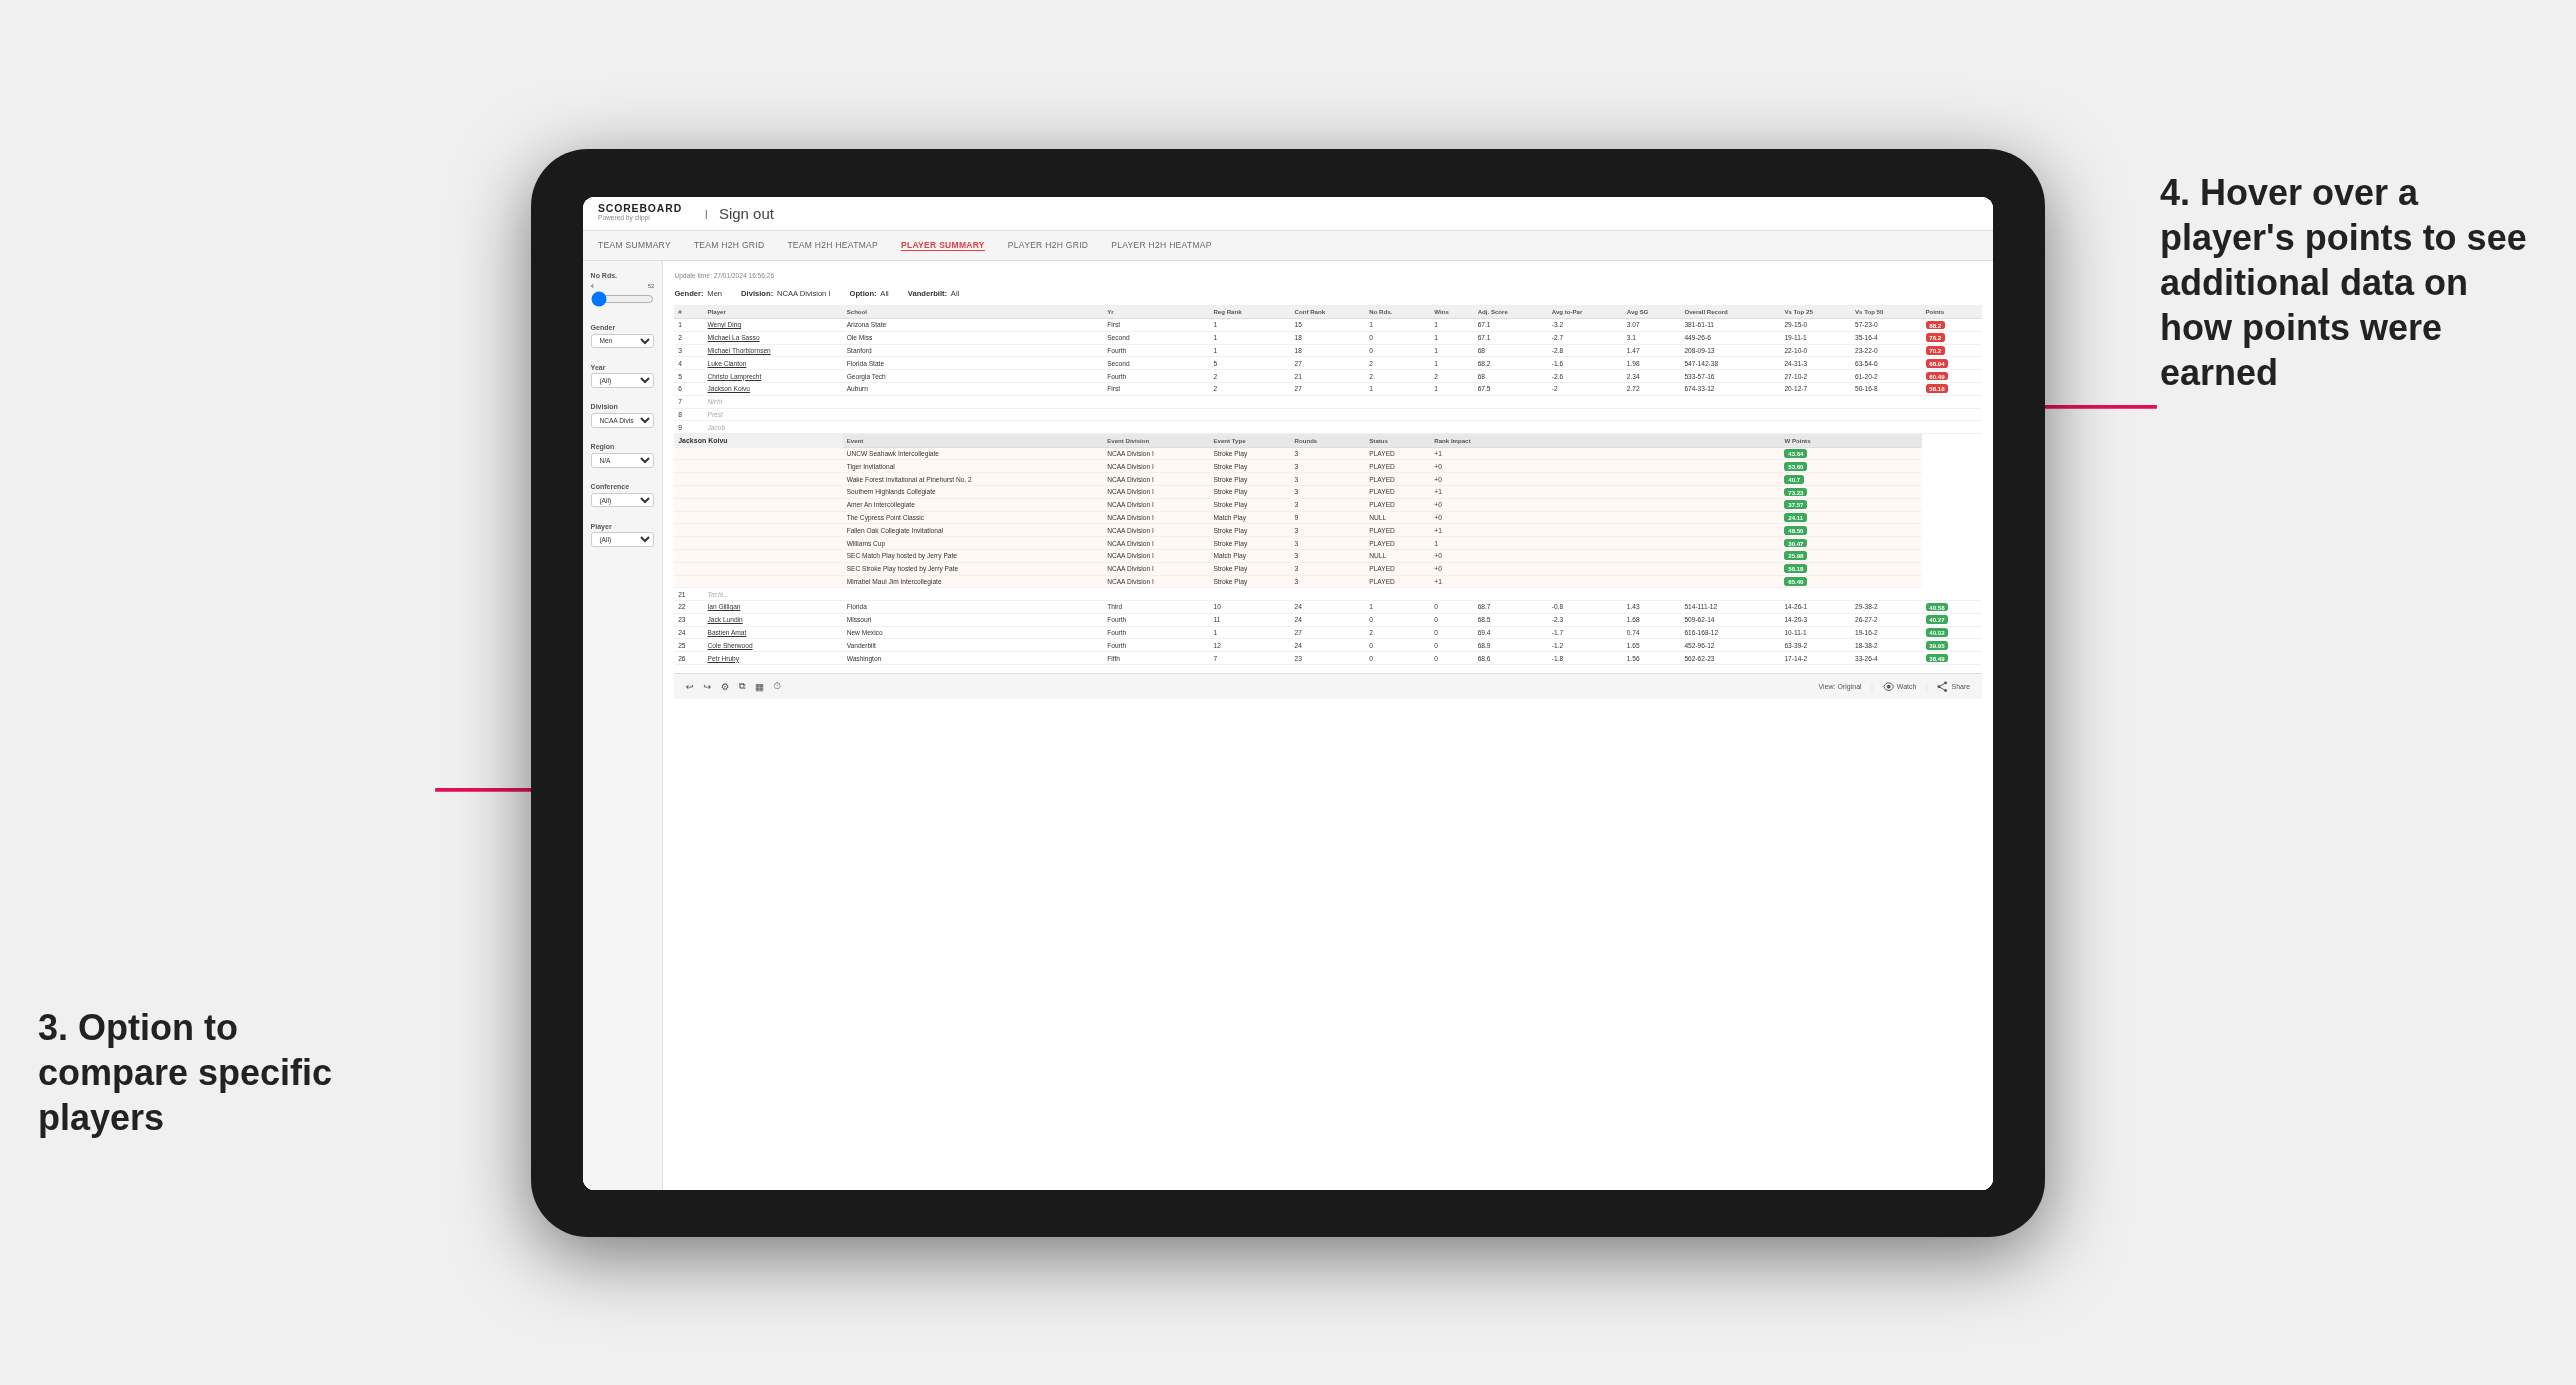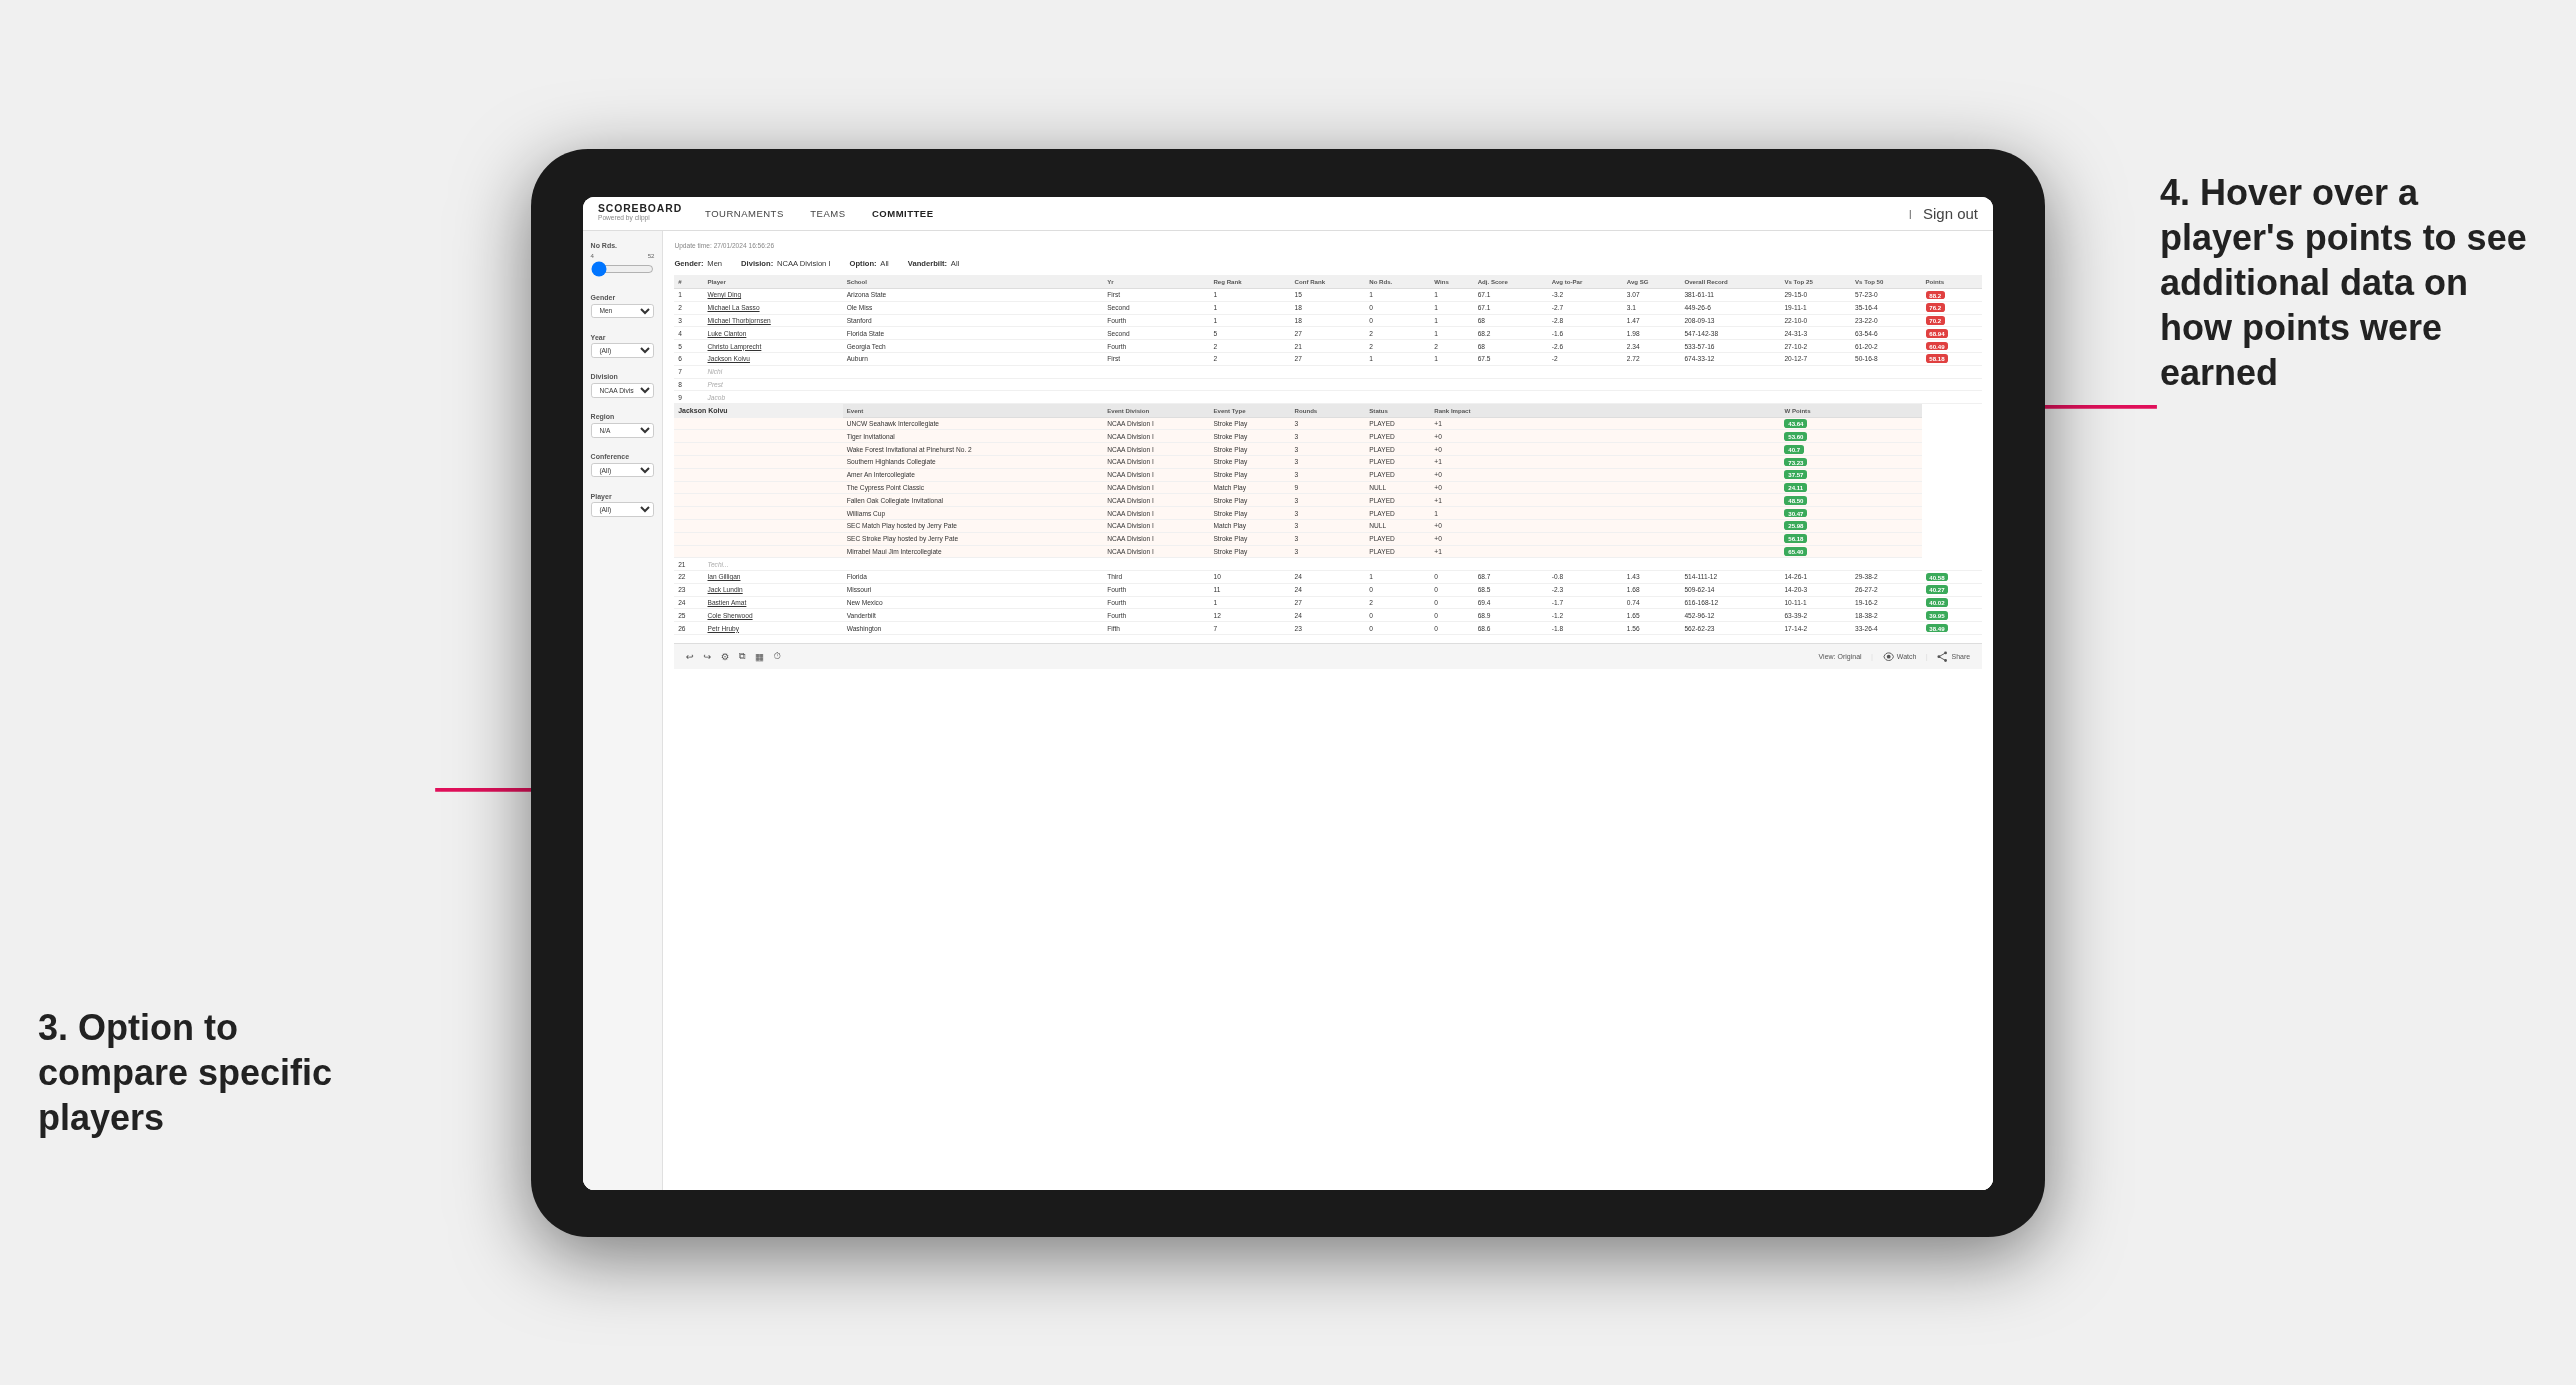--- a/index.html
+++ b/index.html
@@ -357,31 +357,34 @@
 </svg>
 
 <div class="tablet-frame">
   <div class="tablet-screen">
 
     <div class="nav-bar">
       <div class="nav-logo">
         <span class="nav-logo-text">SCOREBOARD</span>
         <span class="nav-logo-sub">Powered by clippi</span>
       </div>
-      <div class="nav-links">
-        <span class="nav-link">TOURNAMENTS</span>
-        <span class="nav-link">TEAMS</span>
-        <span class="nav-link active">COMMITTEE</span>
-      </div>
       <div class="nav-right">
         <span>|</span>
         <span class="sign-out">Sign out</span>
       </div>
     </div>
 
+    <div class="sub-nav">
+      <span class="sub-nav-link">TEAM SUMMARY</span>
+      <span class="sub-nav-link">TEAM H2H GRID</span>
+      <span class="sub-nav-link">TEAM H2H HEATMAP</span>
+      <span class="sub-nav-link active">PLAYER SUMMARY</span>
+      <span class="sub-nav-link">PLAYER H2H GRID</span>
+      <span class="sub-nav-link">PLAYER H2H HEATMAP</span>
+    </div>
 
     <div class="main-content">
 
       <div class="sidebar">
         <div class="filter-group sidebar-section">
           <label>No Rds.</label>
           <div class="range-labels">
             <span>4</span>
             <span>52</span>
           </div>

